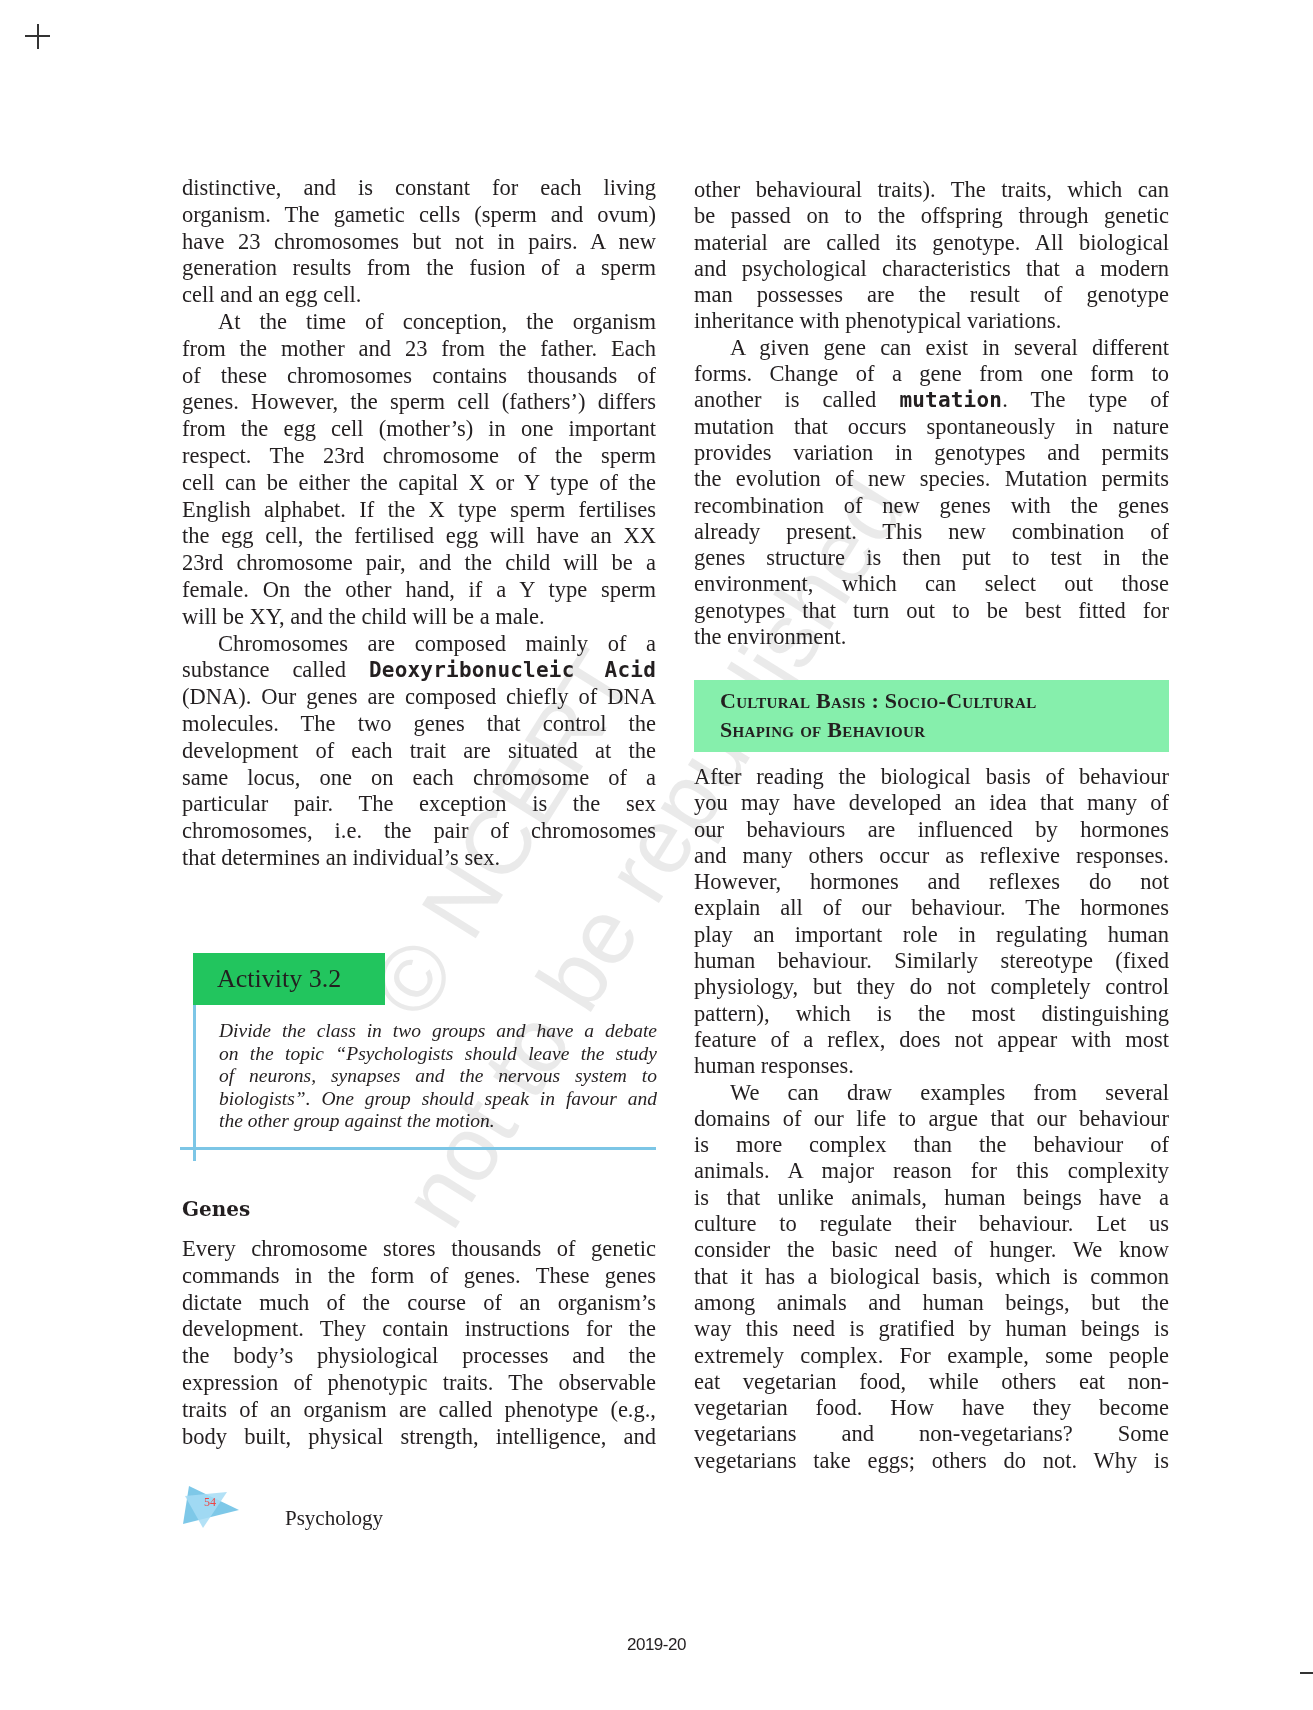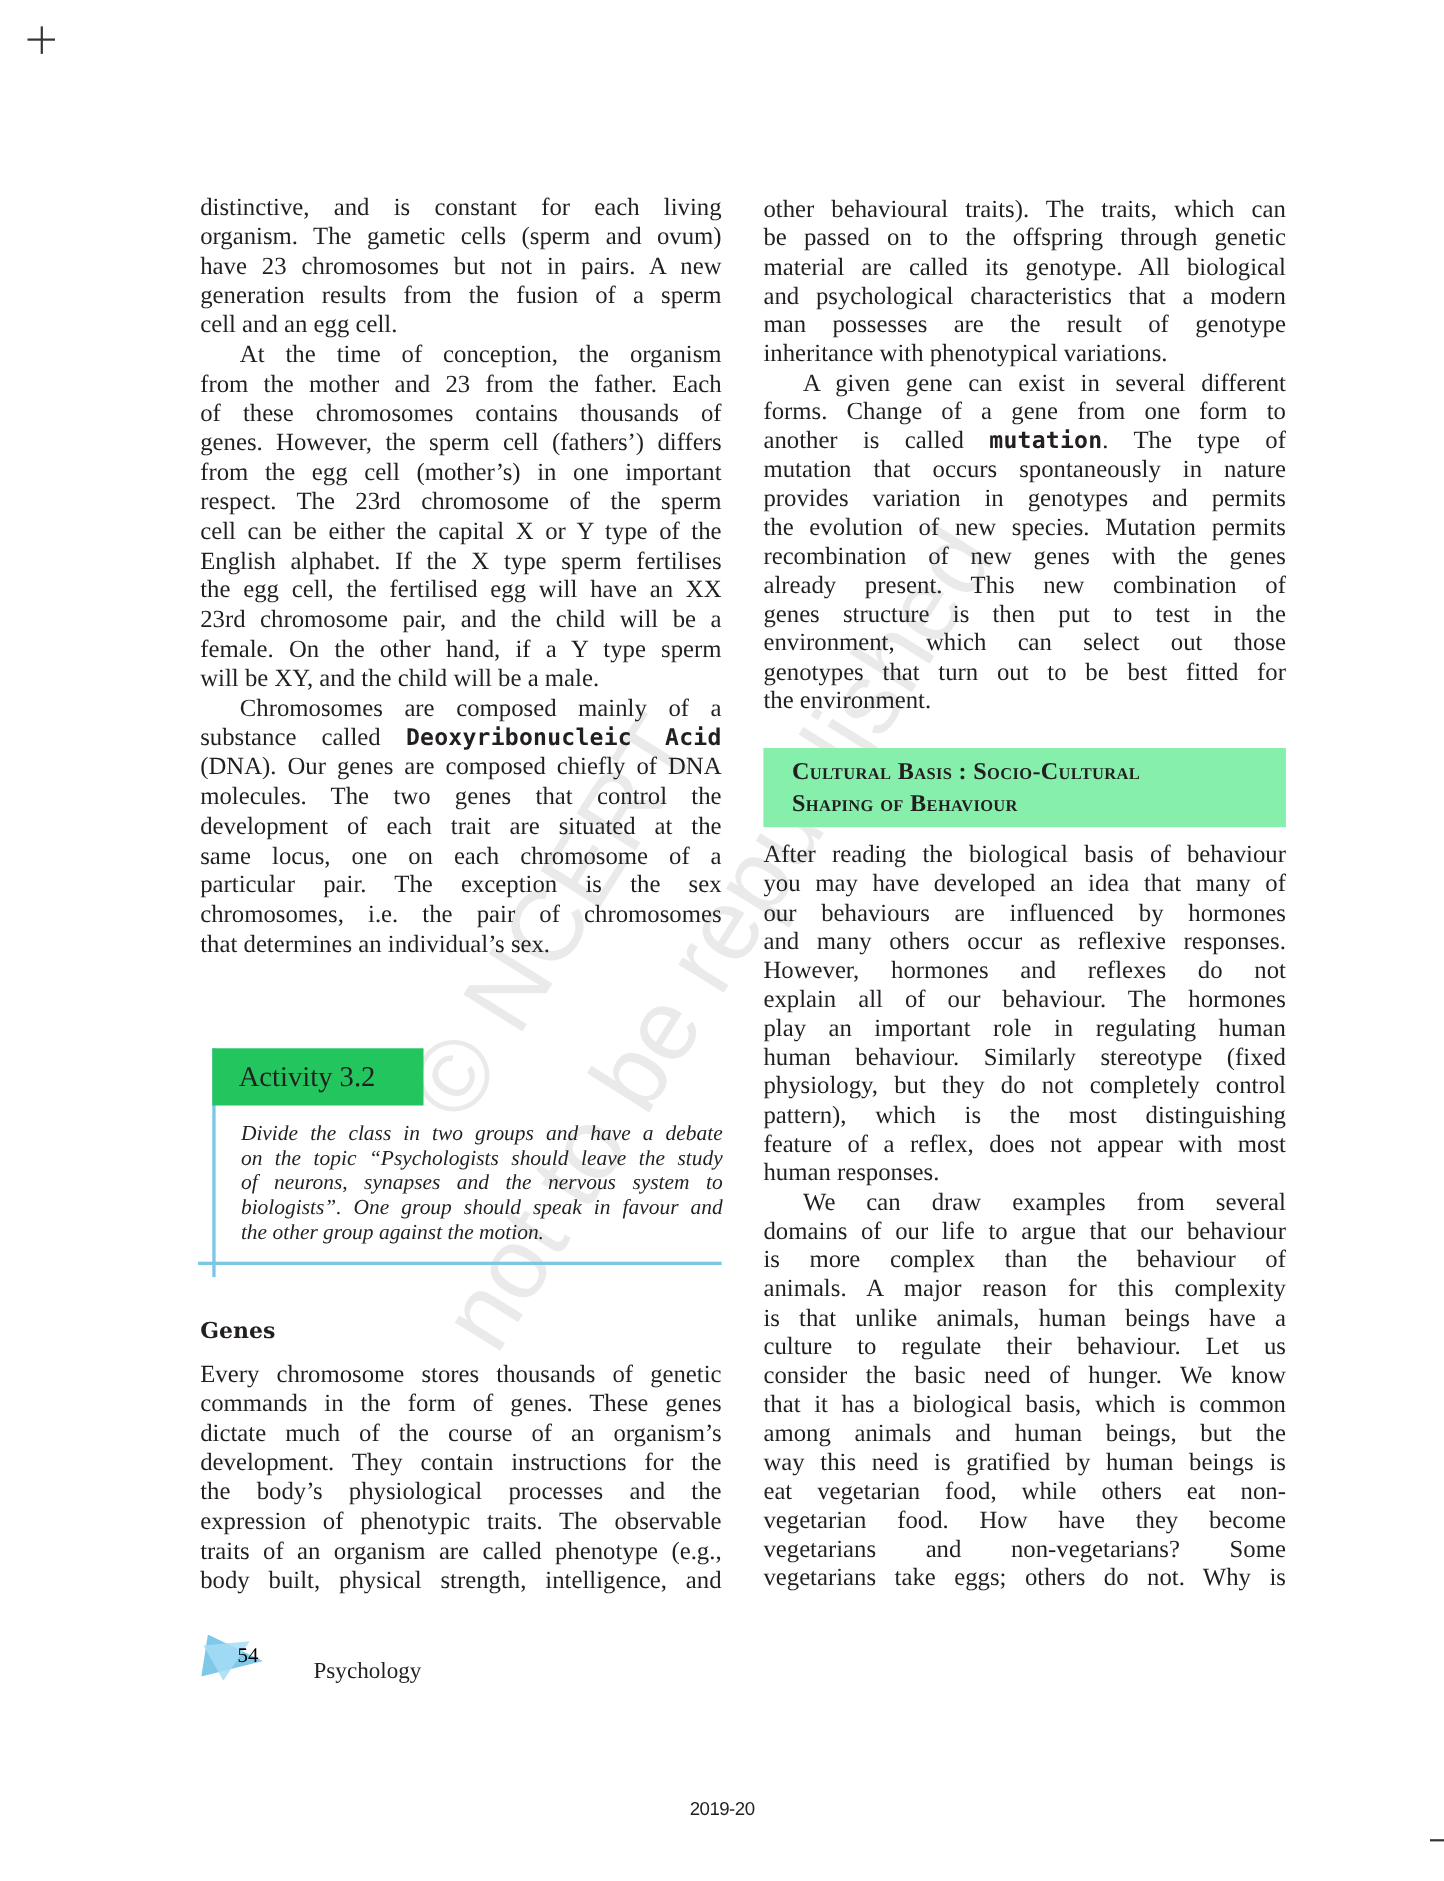--- a/index.html
+++ b/index.html
@@ -23,21 +23,21 @@
         font-size:26px; color:#231f20; }
   .activity-vline { position:absolute; left:193px; top:953px; width:3px; height:208px; background:#7cc6e6; }
   .activity-hline { position:absolute; left:180px; top:1147px; width:476px; height:3px; background:#7cc6e6; }
   .activity-body { position:absolute; left:219px; top:1020px; width:438px; font-family:"Liberation Serif","DejaVu Serif",serif;
         font-style:italic; font-size:19.5px; color:#231f20; }
   .activity-body .aln { height:22.6px; line-height:22.6px; white-space:nowrap; text-align:justify; text-align-last:justify; }
   .activity-body .aln.end { text-align-last:left; }
   .genes-heading { position:absolute; left:182px; top:1197px; font-family:"DejaVu Serif","Liberation Serif",serif;
         font-weight:bold; font-size:20px; color:#231f20; }
   .page-badge { position:absolute; left:183px; top:1486px; width:56px; height:42px; }
-  .page-num { position:absolute; left:216px; top:1495px; font-size:19px; font-family:"Liberation Serif",serif; color:#000000; }
+  .page-num { position:absolute; left:204px; top:1495px; font-size:12px; font-family:"Liberation Serif",serif; color:#ef4444; }
   .book-title { position:absolute; left:285px; top:1506px; font-size:21px; font-family:"Liberation Serif",serif; color:#231f20; }
   .year { position:absolute; left:627px; top:1635px; font-family:"Liberation Sans","DejaVu Sans",sans-serif; font-size:17px; color:#231f20; letter-spacing:-0.5px; }
   .watermark { position:absolute; font-family:"Liberation Sans","DejaVu Sans",sans-serif; color:rgba(180,180,180,0.28);
         white-space:nowrap; transform-origin:left bottom; pointer-events:none; }
 </style>
 </head>
 <body>
 
 <div class="page">
 
@@ -159,20 +159,21 @@
       <div class="ln indent">We can draw examples from several</div>
       <div class="ln">domains of our life to argue that our behaviour</div>
       <div class="ln">is more complex than the behaviour of</div>
       <div class="ln">animals. A major reason for this complexity</div>
       <div class="ln">is that unlike animals, human beings have a</div>
       <div class="ln">culture to regulate their behaviour. Let us</div>
       <div class="ln">consider the basic need of hunger. We know</div>
       <div class="ln">that it has a biological basis, which is common</div>
       <div class="ln">among animals and human beings, but the</div>
       <div class="ln">way this need is gratified by human beings is</div>
+      <div class="ln">extremely complex. For example, some people</div>
       <div class="ln">eat vegetarian food, while others eat non-</div>
       <div class="ln">vegetarian food. How have they become</div>
       <div class="ln">vegetarians and non-vegetarians? Some</div>
       <div class="ln">vegetarians take eggs; others do not. Why is</div>
     </div>
   </div>
 
   <svg class="page-badge" viewBox="0 0 56 42">
     <polygon points="6,0 56,24 0,38" fill="#7ec8e8"></polygon>
     <polygon points="2,10 44,6 20,42" fill="#a6dcf4" opacity="0.85"></polygon>

